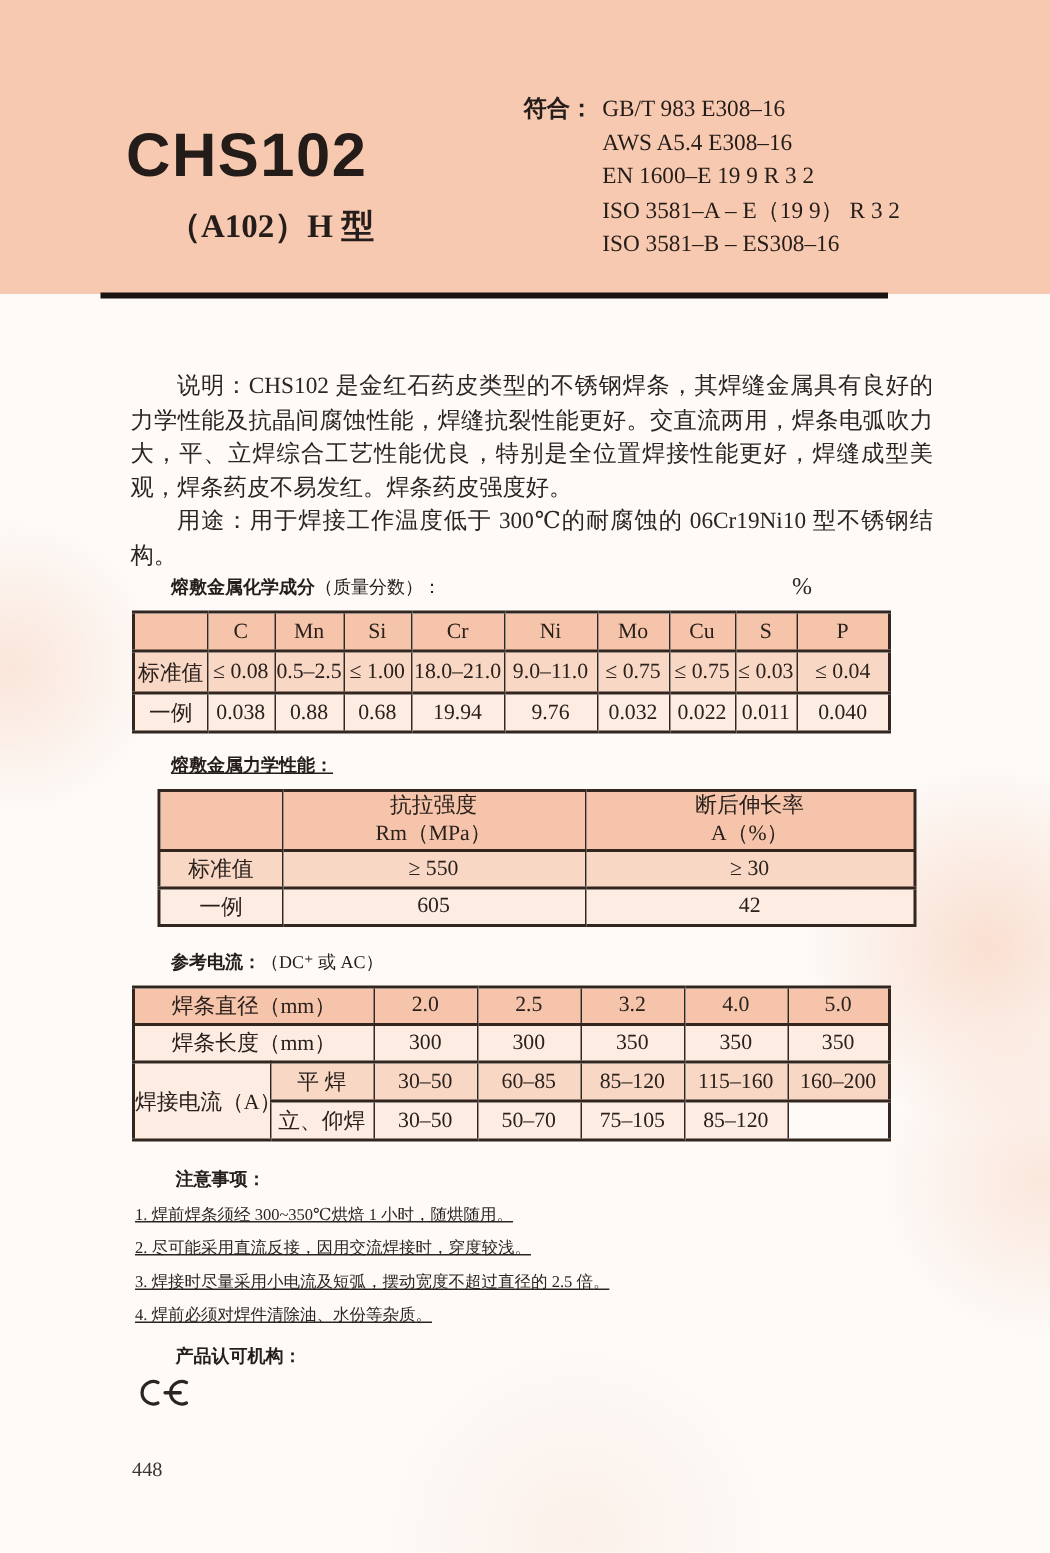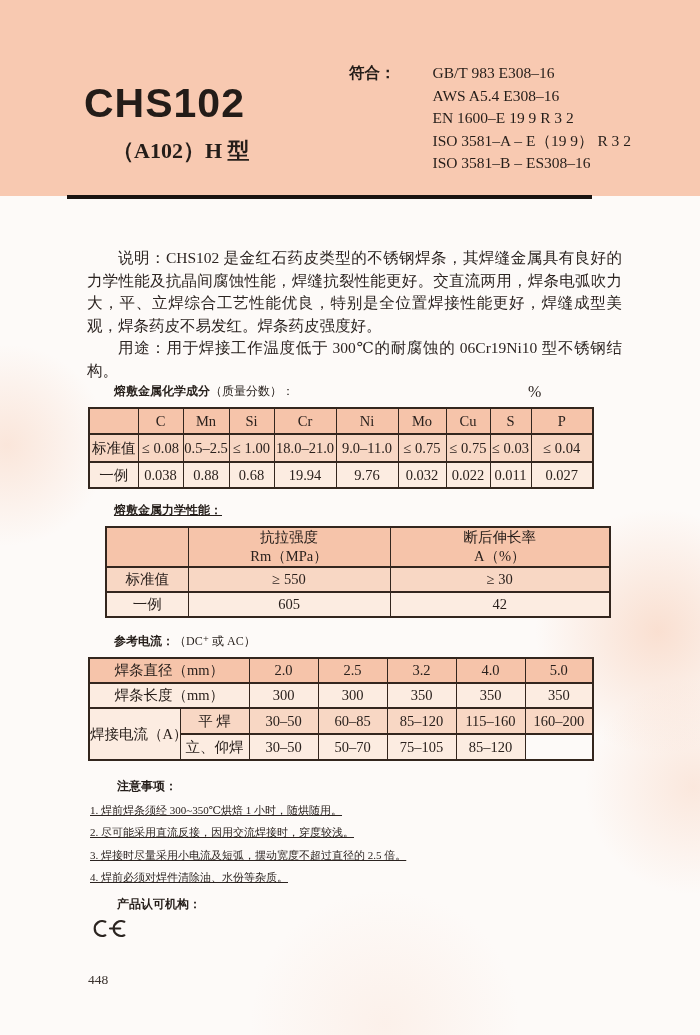--- a/index.html
+++ b/index.html
@@ -15,21 +15,21 @@
       #fdfaf8;
   }
   
   .masthead { position:absolute; left:0; top:0; width:700px; height:196px; background:#f8c9b1; }
   .brand-code {
     position:absolute; left:84px; top:80px;
     font-family:"Liberation Sans","DejaVu Sans",sans-serif;
     font-weight:bold; font-size:41px; letter-spacing:1px; color:#231c18;
   }
   .brand-type { position:absolute; left:85px; top:136px; font-size:22px; font-weight:bold; color:#241d19;margin-left:27px; }
-  .standards { position:absolute; left:349px; top:62px; font-size:15.5px; line-height:22.6px; color:#241d19; display:flex;gap:31px; }
+  .standards { position:absolute; left:349px; top:62px; font-size:15.5px; line-height:22.6px; color:#241d19; display:flex; }
   .standards-label { font-weight:bold; white-space:nowrap; }
   .standards-list { margin-left:6px; }
   .standards-list div { white-space:nowrap; }
   .head-rule { position:absolute; left:67px; top:195px; width:525px; height:4px; background:#1a1310; }
 
   
   .desc { position:absolute; left:87px; top:247px; width:535px; font-size:15.5px; line-height:22.6px; text-align:justify; }
   .desc p { margin:0; text-indent:2em; }
   .desc .plabel { font-weight:normal; }
 
@@ -136,21 +136,21 @@
     <tr style="height:26px">
       <td class="bg-cream">一例</td>
       <td class="bg-cream">0.038</td>
       <td class="bg-cream">0.88</td>
       <td class="bg-cream">0.68</td>
       <td class="bg-cream">19.94</td>
       <td class="bg-cream">9.76</td>
       <td class="bg-cream">0.032</td>
       <td class="bg-cream">0.022</td>
       <td class="bg-cream">0.011</td>
-      <td class="bg-cream">0.027</td>
+      <td class="bg-cream">0.040</td>
     </tr>
   </tbody>
     </table>
 
   <div class="section-title st-bold" style="left:114px; top:502px;text-decoration:underline;">熔敷金属力学性能：</div>
 
   <table class="sheet" id="mech-table">
     <colgroup>
         <col style="width:82px">
         <col style="width:202px">

